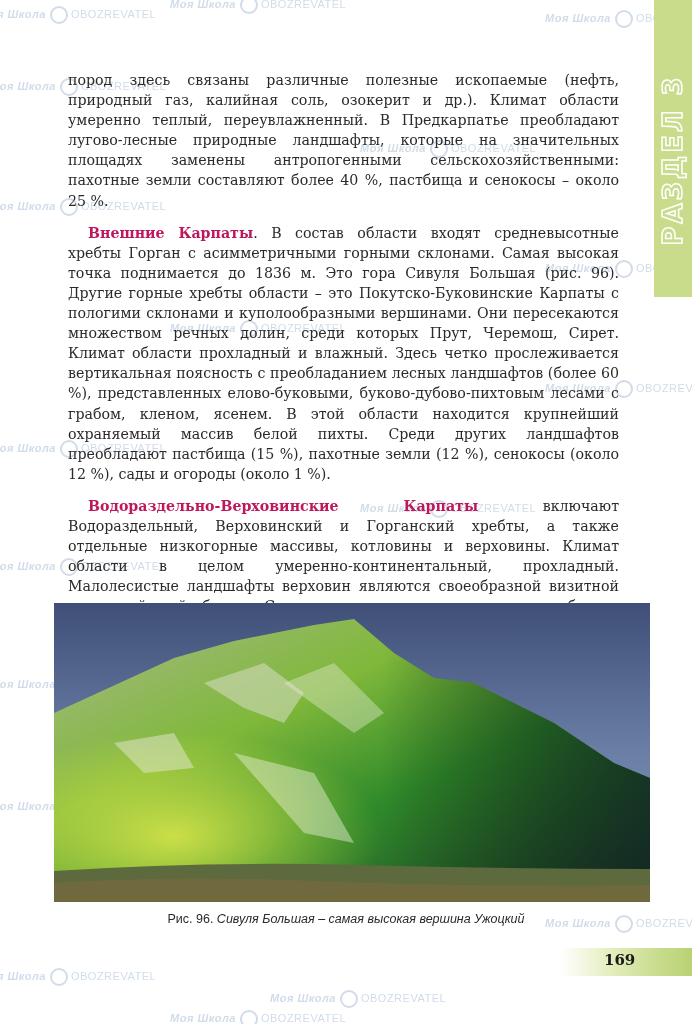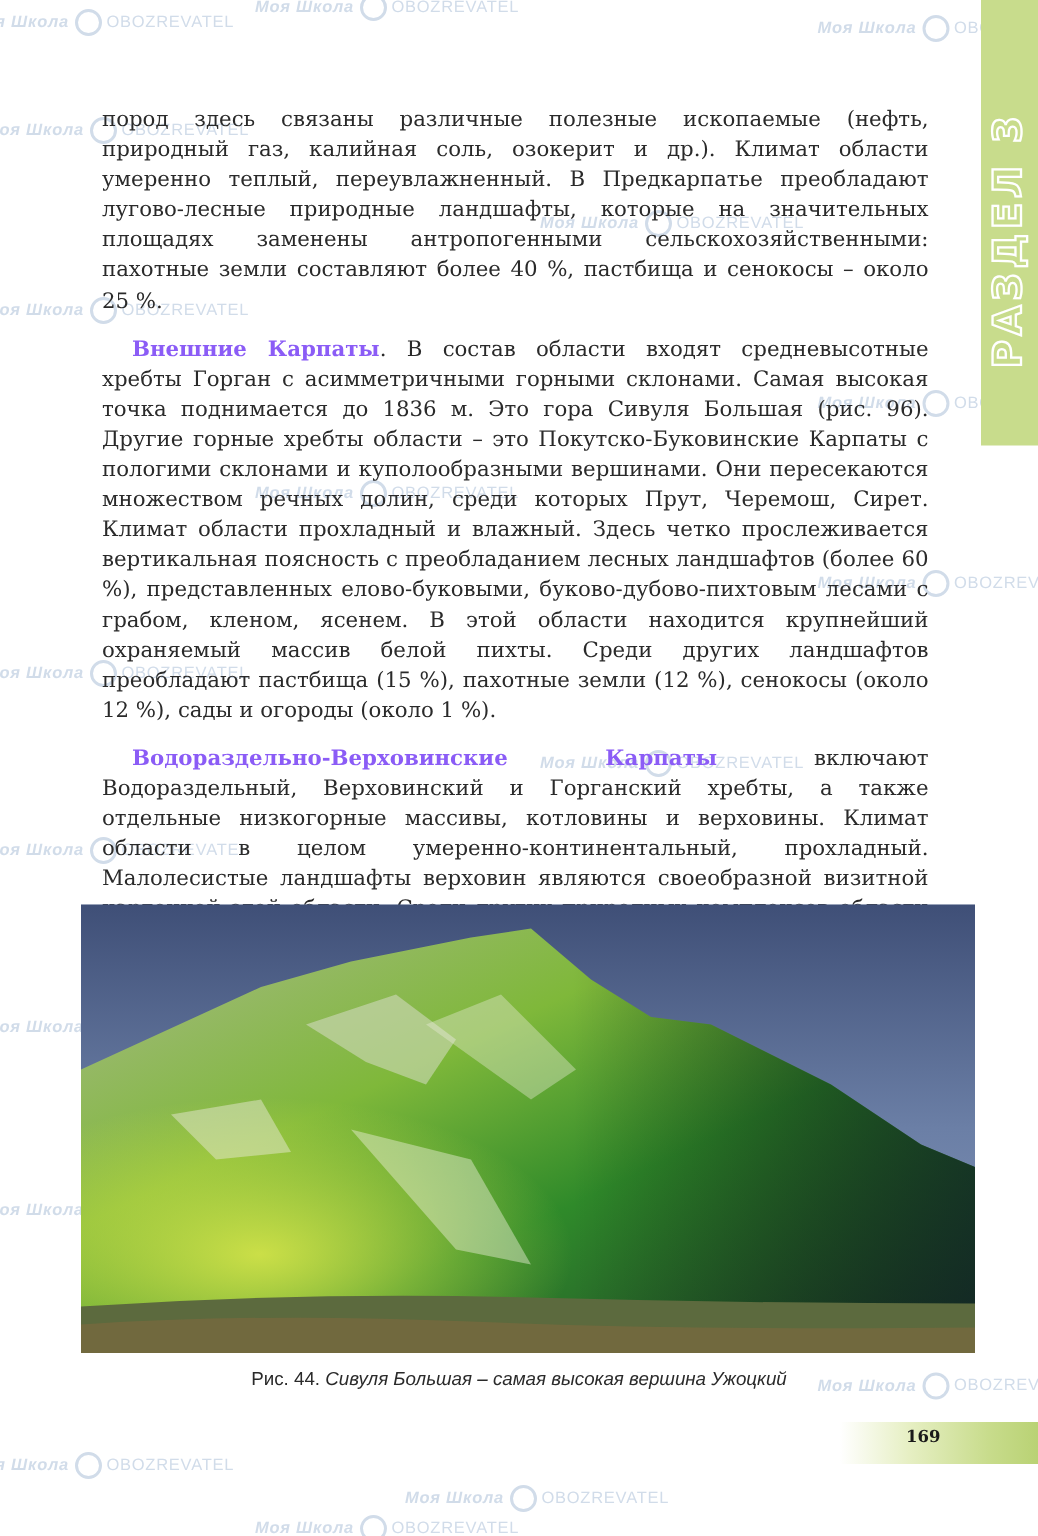--- a/index.html
+++ b/index.html
@@ -45,42 +45,42 @@
       color: #c8dc8c;
       -webkit-text-stroke: 1.5px #ffffff;
       text-shadow: 0 0 1px #ffffff;
     }
     .content {
       position: absolute; left: 56px; top: 58px; width: 575px; z-index: 2;
       font-size: 14.2px; line-height: 20.1px; text-align: justify;
     }
     .para { margin: 12px; text-indent: 0; }
     .para.indent { text-indent: 20px; }
-    .para b { font-weight: bold; color: #8b5cf6; }
+    .para b { font-weight: bold; color: #be185d; }
     .para i { font-style: italic; }
     .photo {
       position: absolute; left: 54px; top: 603px; width: 596px; height: 299px;
       z-index: 2; overflow: hidden;
       background: linear-gradient(180deg, #4e5f86 0%, #6f82a8 40%, #8ea1c2 70%, #7d90b2 100%);
     }
     .photo svg { display: block; width: 100%; height: 100%; }
     .caption {
       position: absolute; left: 0; width: 692px; top: 912px; text-align: center;
       font-family: "Liberation Sans", sans-serif; font-size: 12.5px; color: #2a2a2a; z-index: 2;
     }
     .caption .fig-num { font-style: normal; }
     .caption .fig-text { font-style: italic; }
     .page-band {
       position: absolute; left: 560px; top: 948px; width: 132px; height: 28px;
       background: linear-gradient(90deg, rgba(255,255,255,0) 0%, #e6efc3 35%, #c8dc8c 75%, #b9d274 100%);
       z-index: 1;
     }
     .page-num {
       position: absolute; left: 604px; top: 951px; z-index: 2;
-      font-family: "DejaVu Serif", serif; font-weight: bold; font-size: 11px; color: #1a1a1a;
+      font-family: "DejaVu Serif", serif; font-weight: bold; font-size: 15px; color: #1a1a1a;
     }
   </style>
 </head>
 <body>
 
 <div class="watermarks">
   <div class="wm" style="left:-20px;top:6px;"><span class="brand">Моя Школа</span><span class="circ"></span><span>OBOZREVATEL</span></div>
   <div class="wm" style="left:170px;top:-4px;"><span class="brand">Моя Школа</span><span class="circ"></span><span>OBOZREVATEL</span></div>
   <div class="wm" style="left:545px;top:10px;"><span class="brand">Моя Школа</span><span class="circ"></span><span>OBOZREVATEL</span></div>
   <div class="wm" style="left:-10px;top:78px;"><span class="brand">Моя Школа</span><span class="circ"></span><span>OBOZREVATEL</span></div>
@@ -152,17 +152,17 @@
     <path d="M150,80 L210,60 L250,90 L230,120 L190,105 Z" fill="#d7dcc6" opacity="0.55"></path>
     <path d="M60,140 L120,130 L140,165 L90,170 Z" fill="#e5e8d2" opacity="0.5"></path>
     <path d="M180,150 L260,170 L300,240 L250,230 Z" fill="#eef0dc" opacity="0.45"></path>
     <path d="M230,80 L280,60 L330,110 L300,130 Z" fill="#e8ebd6" opacity="0.4"></path>
     <path d="M0,268 Q150,258 300,262 T596,266 L596,299 L0,299 Z" fill="#5c6a3e"></path>
     <path d="M0,280 Q120,272 260,278 T596,282 L596,299 L0,299 Z" fill="#7a6a3e" opacity="0.7"></path>
   </svg>
 </div>
 
 <div class="caption">
-  <span class="fig-num">Рис. 44.</span><span class="fig-text"> Сивуля Большая – самая высокая вершина Ужоцкий</span>
+  <span class="fig-num">Рис. 96.</span><span class="fig-text"> Сивуля Большая – самая высокая вершина Ужоцкий</span>
 </div>
 
 <div class="page-band"></div>
 <div class="page-num">169</div>
 
 </body></html>

